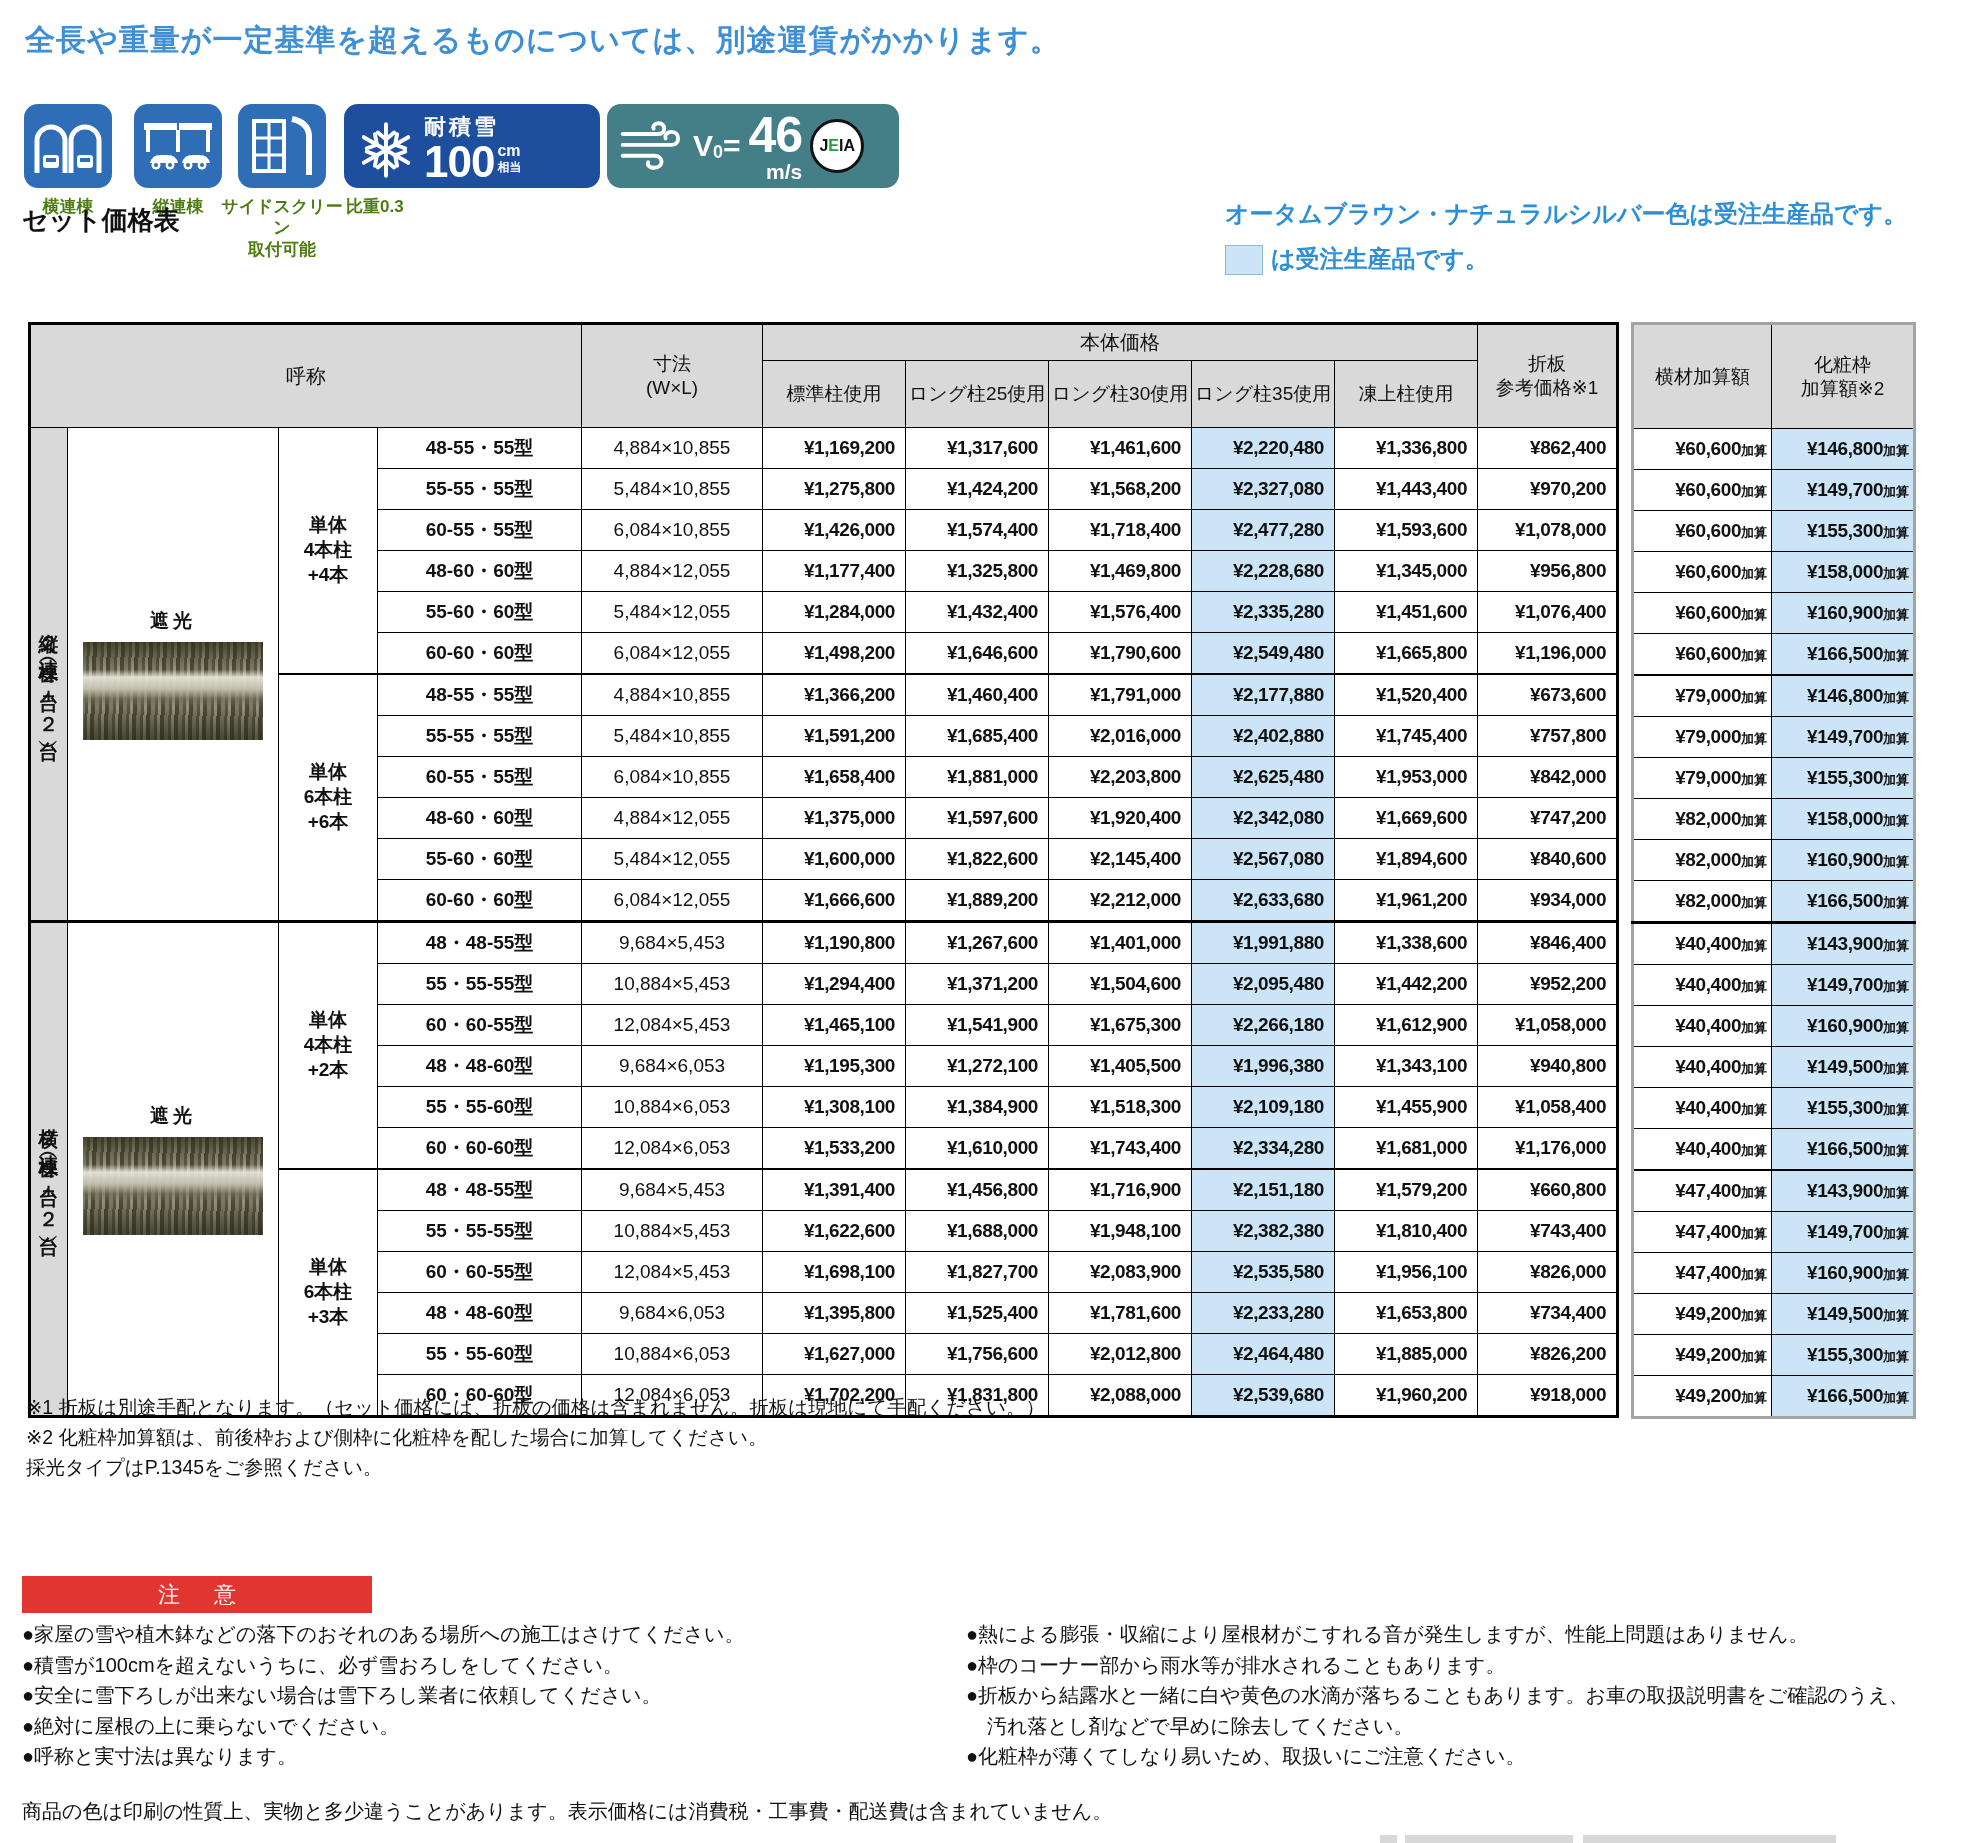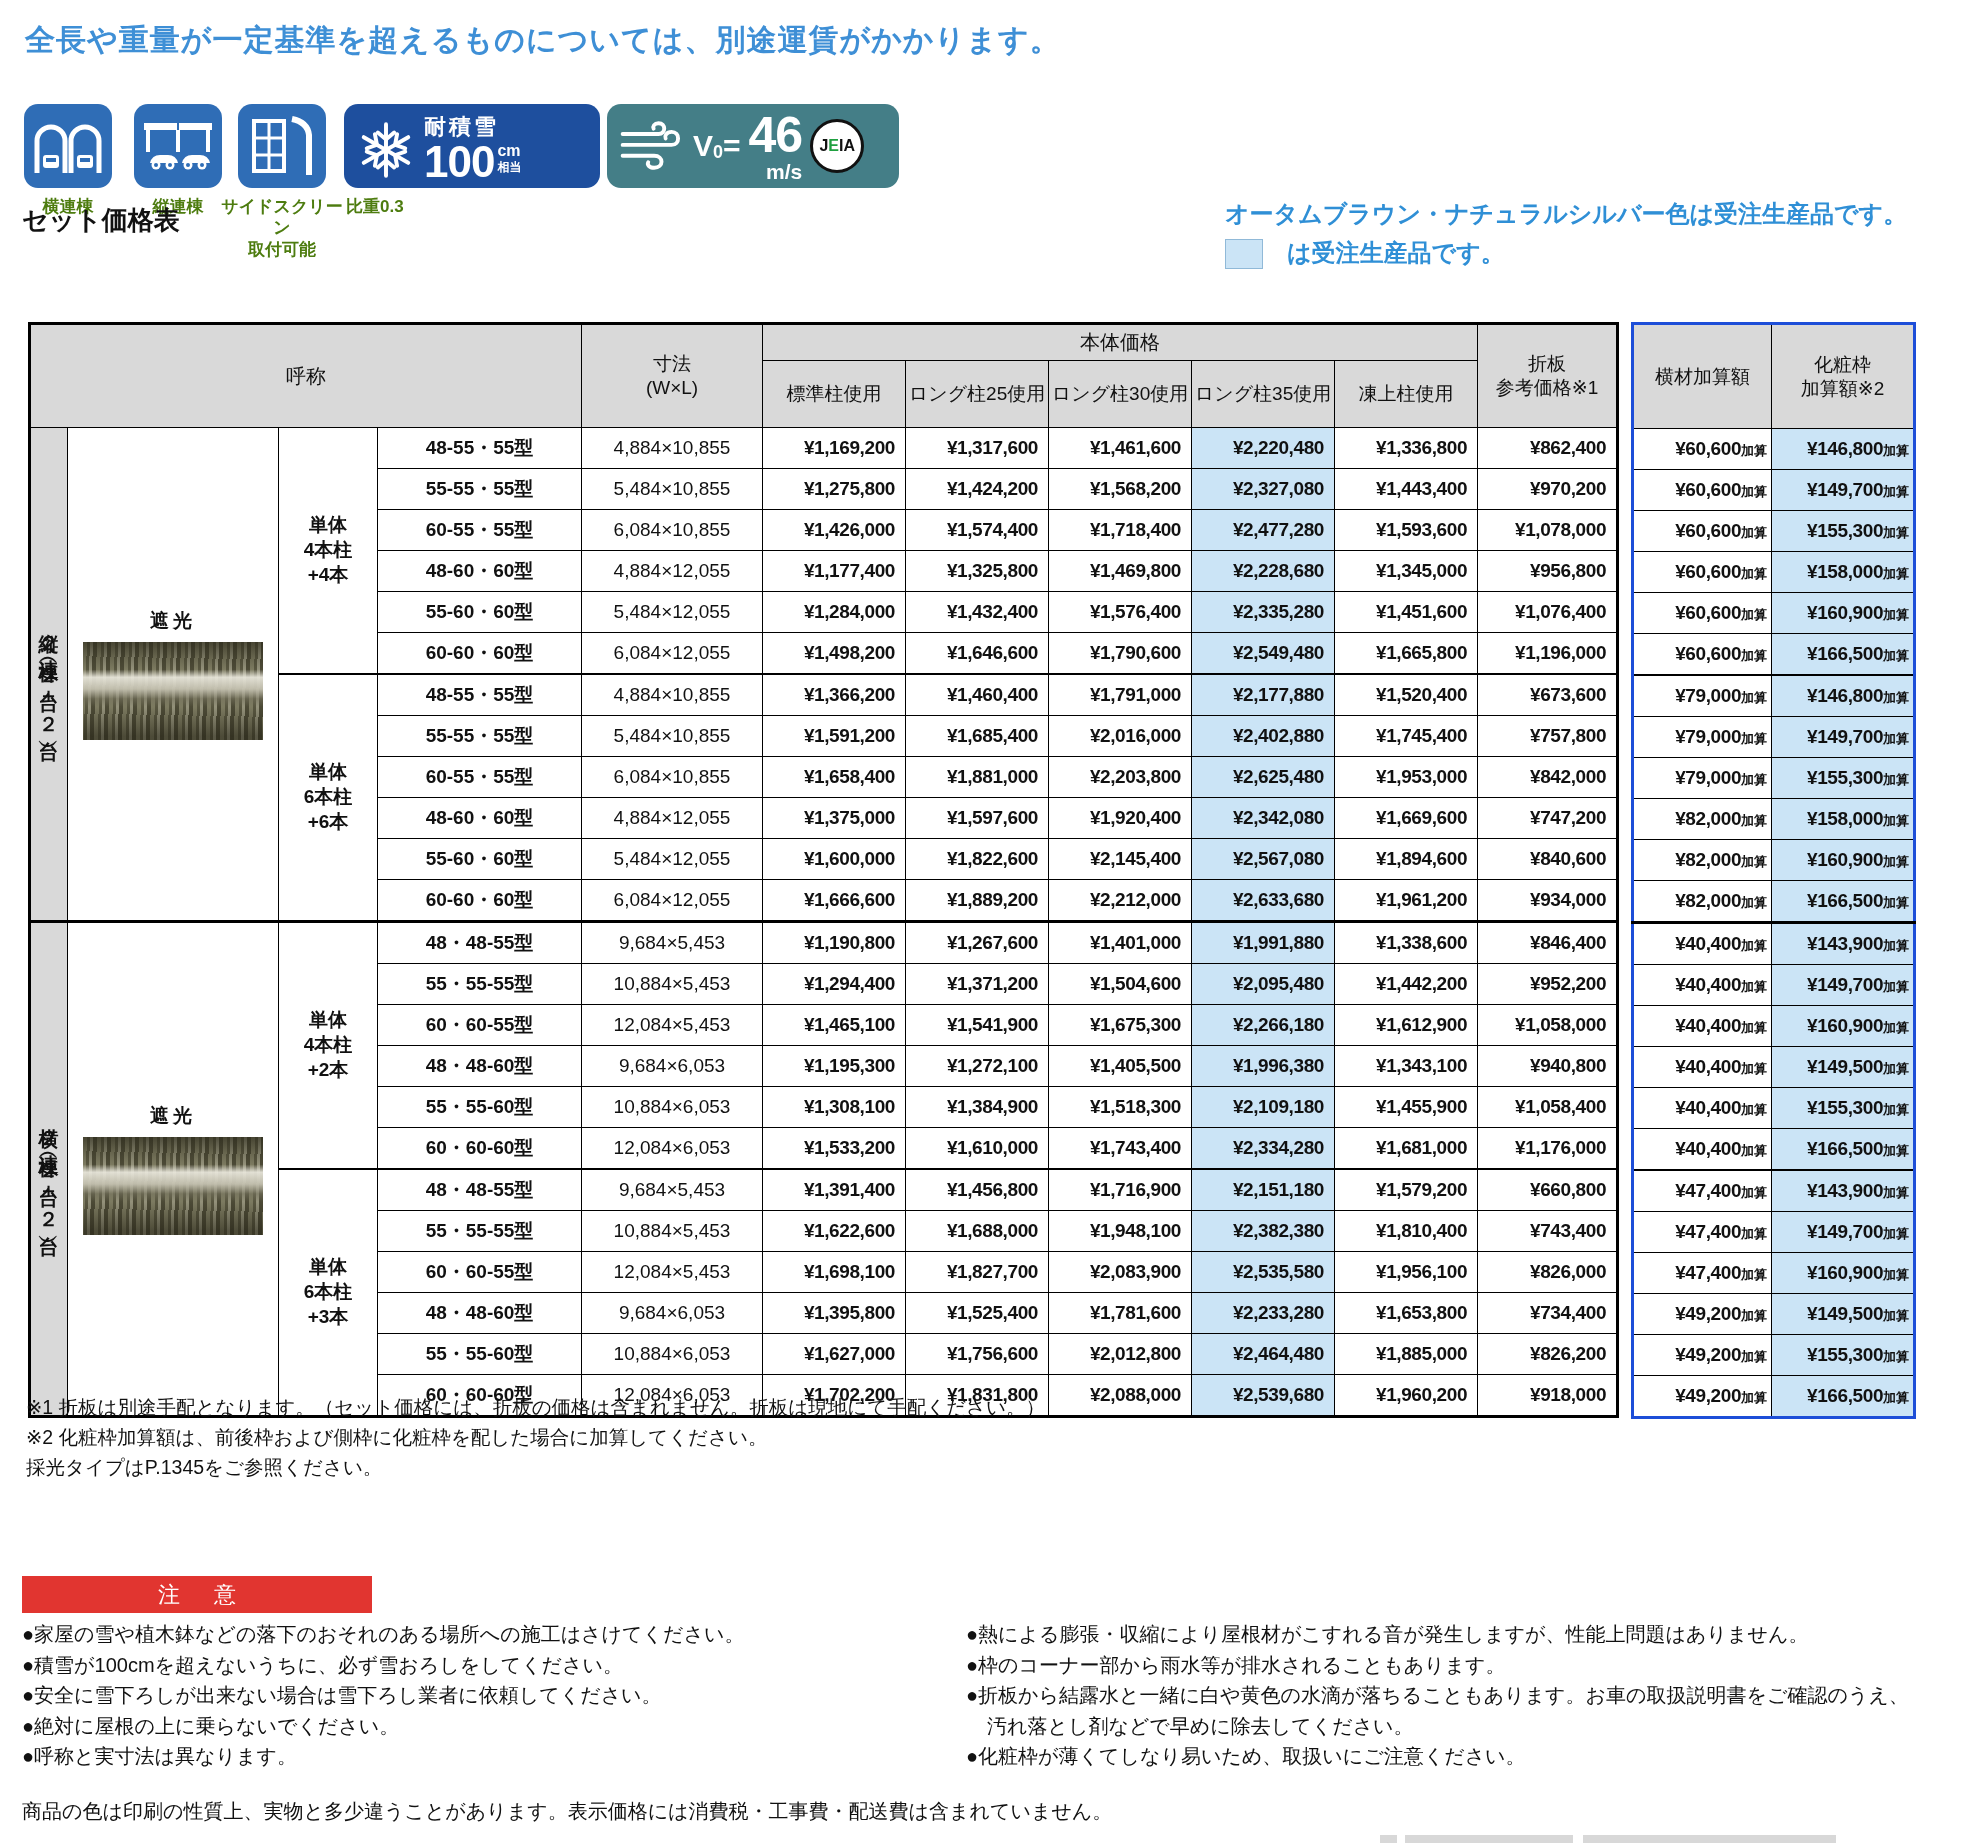--- a/index.html
+++ b/index.html
@@ -32,28 +32,28 @@
   .wind-num{display:flex;flex-direction:column;align-items:flex-end;line-height:1;}
   .wind-num .n{font-size:50px;font-weight:bold;letter-spacing:-1px;}
   .wind-num .u{font-size:21px;font-weight:bold;margin-top:1px;}
   .jeia{width:54px;height:54px;border-radius:50%;background:#fff;border:3px solid #111;box-sizing:border-box;
         display:flex;align-items:center;justify-content:center;font-size:16px;font-weight:bold;color:#111;letter-spacing:0;}
   .jeia .g{color:#1fa040;}
 
   
   .section-title{left:22px;top:203px;font-size:26px;font-weight:bold;color:#111;}
   .legend{left:1225px;top:200px;width:700px;color:#2f8fd6;font-weight:bold;font-size:24px;line-height:1.2;}
-  .legend-row2{display:flex;align-items:center;margin-top:10px;gap:24px;text-align:center;}
+  .legend-row2{display:flex;align-items:center;margin-top:16px;gap:8px;text-align:center;}
   .legend-swatch{width:38px;height:30px;background:#cbe4f6;border:1px solid #90b9d8;box-sizing:border-box;}
 
   
   .table-area{left:28px;top:322px;display:flex;gap:12px;align-items:flex-start;}
   table{border-collapse:collapse;table-layout:fixed;}
   .main-table{width:1588px;border:3px solid #000;}
-  .right-table{width:282px;border:3px solid #1d4ed8;}
+  .right-table{width:282px;border:3px solid #a3a3a3;}
   th,td{border:1px solid #000;padding:0;overflow:hidden;}
   thead th{background:#d9d9d9;font-weight:normal;font-size:19px;color:#111;}
   thead .hrow1 th{height:35px;}
   thead .hrow2 th{height:66px;}
   .right-table thead th{height:103px;}
   .h2line div{line-height:1.25;}
   tbody td{height:40px;font-size:19px;}
   .v-label{background:#d9d9d9;vertical-align:middle;text-align:center;}
   .v-label div{writing-mode:vertical-rl;text-orientation:mixed;margin:0 auto;font-size:20px;font-weight:bold;letter-spacing:3px;line-height:1;}
   .photo-cell{vertical-align:middle;background:#fff;}

